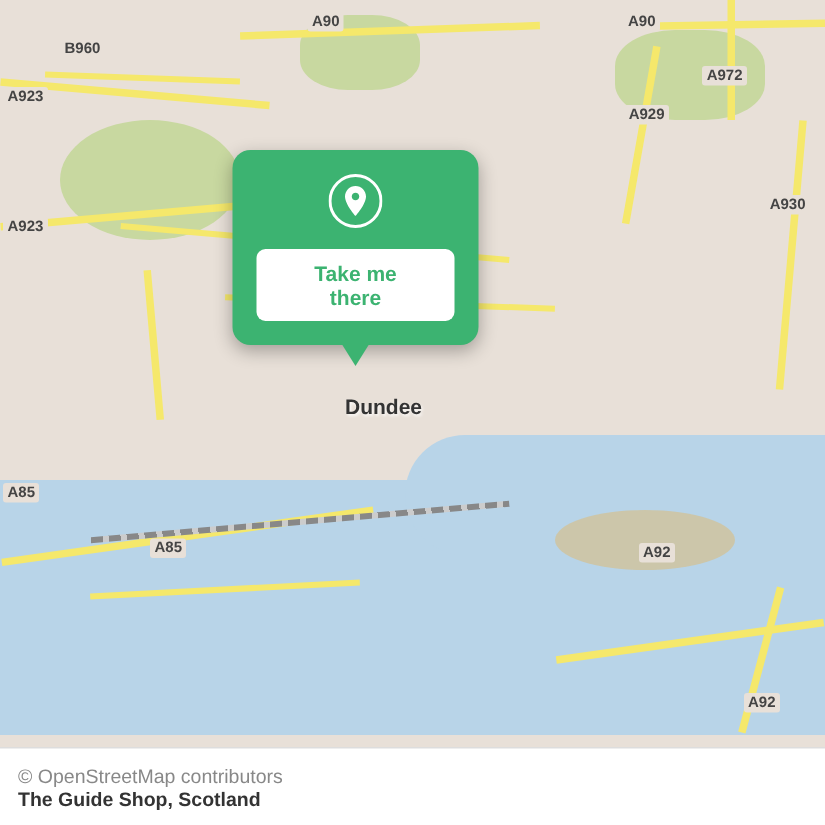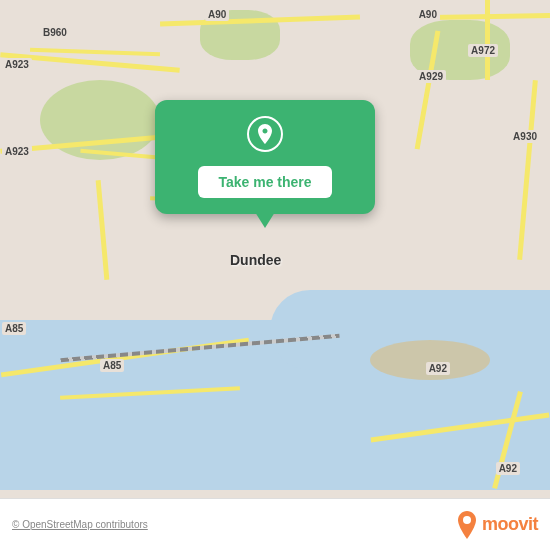--- a/index.html
+++ b/index.html
@@ -243,21 +243,21 @@
       font-weight: bold;
       color: #333;
       text-shadow: 1px 1px 2px rgba(255,255,255,0.8);
     }
 
     
     #popup-card {
       position: absolute;
       top: 100px;
       left: 155px;
-      width: 220px;
+      width: 164px;
       background: #3cb371;
       border-radius: 12px;
       padding: 16px;
       text-align: center;
       box-shadow: 0 4px 12px rgba(0,0,0,0.3);
       z-index: 10;
     }
 
     #popup-card::after {
       content: '';
@@ -304,23 +304,22 @@
       border-top: 1px solid #ddd;
       z-index: 20;
     }
 
     .bottom-left {
       display: flex;
       flex-direction: column;
     }
 
     .attribution {
-      font-size: 10px;
+      font-size: 13px;
       color: #888;
-      text-decoration: underline;
     }
 
     .shop-name {
       font-size: 13px;
       font-weight: bold;
       color: #333;
     }
 
     .moovit-logo {
       display: flex;
@@ -398,43 +397,36 @@
   <div class="road-label" style="top:70px; right:104px;">A929</div>
   <div class="road-label" style="top:130px; right:10px;">A930</div>
   <div class="road-label" style="top:58px; left:2px;">A923</div>
   <div class="road-label" style="top:145px; left:2px;">A923</div>
   <div class="road-label" style="top:26px; left:40px;">B960</div>
   <div class="road-label" style="bottom:215px; left:2px;">A85</div>
   <div class="road-label" style="bottom:178px; left:100px;">A85</div>
   <div class="road-label" style="bottom:175px; right:100px;">A92</div>
   <div class="road-label" style="bottom:75px; right:30px;">A92</div>
 
-  <div class="city-label" style="top:252px; left:230px;text-align:right;">Dundee</div>
+  <div class="city-label" style="top:263px; left:230px;text-align:right;">Dundee</div>
 
   <div id="popup-card">
     
     <div class="popup-icon">
       <svg viewBox="0 0 36 36" fill="none" xmlns="http://www.w3.org/2000/svg">
         <circle cx="18" cy="18" r="17" stroke="white" stroke-width="2" fill="none"></circle>
         <path d="M18 8C14.13 8 11 11.13 11 15C11 20.25 18 28 18 28C18 28 25 20.25 25 15C25 11.13 21.87 8 18 8ZM18 17.5C16.62 17.5 15.5 16.38 15.5 15C15.5 13.62 16.62 12.5 18 12.5C19.38 12.5 20.5 13.62 20.5 15C20.5 16.38 19.38 17.5 18 17.5Z" fill="white"></path>
       </svg>
     </div>
 
     
     <button class="popup-button">Take me there</button>
   </div>
 
   <div id="bottom-bar">
     <div class="bottom-left">
       <span class="attribution">© OpenStreetMap contributors</span>
+      <span class="shop-name">The Guide Shop, Scotland</span>
     </div>
 
-    <div class="moovit-logo">
-
-      <svg class="moovit-pin" viewBox="0 0 22 28" fill="none" xmlns="http://www.w3.org/2000/svg">
-        <path d="M11 0C6.03 0 2 4.03 2 9C2 15.75 11 28 11 28C11 28 20 15.75 20 9C20 4.03 15.97 0 11 0Z" fill="#f4813f"></path>
-        <circle cx="11" cy="9" r="4" fill="white"></circle>
-      </svg>
-      <span class="moovit-text">moovit</span>
-    </div>
   </div>
 
 </div>
 
 </body></html>

